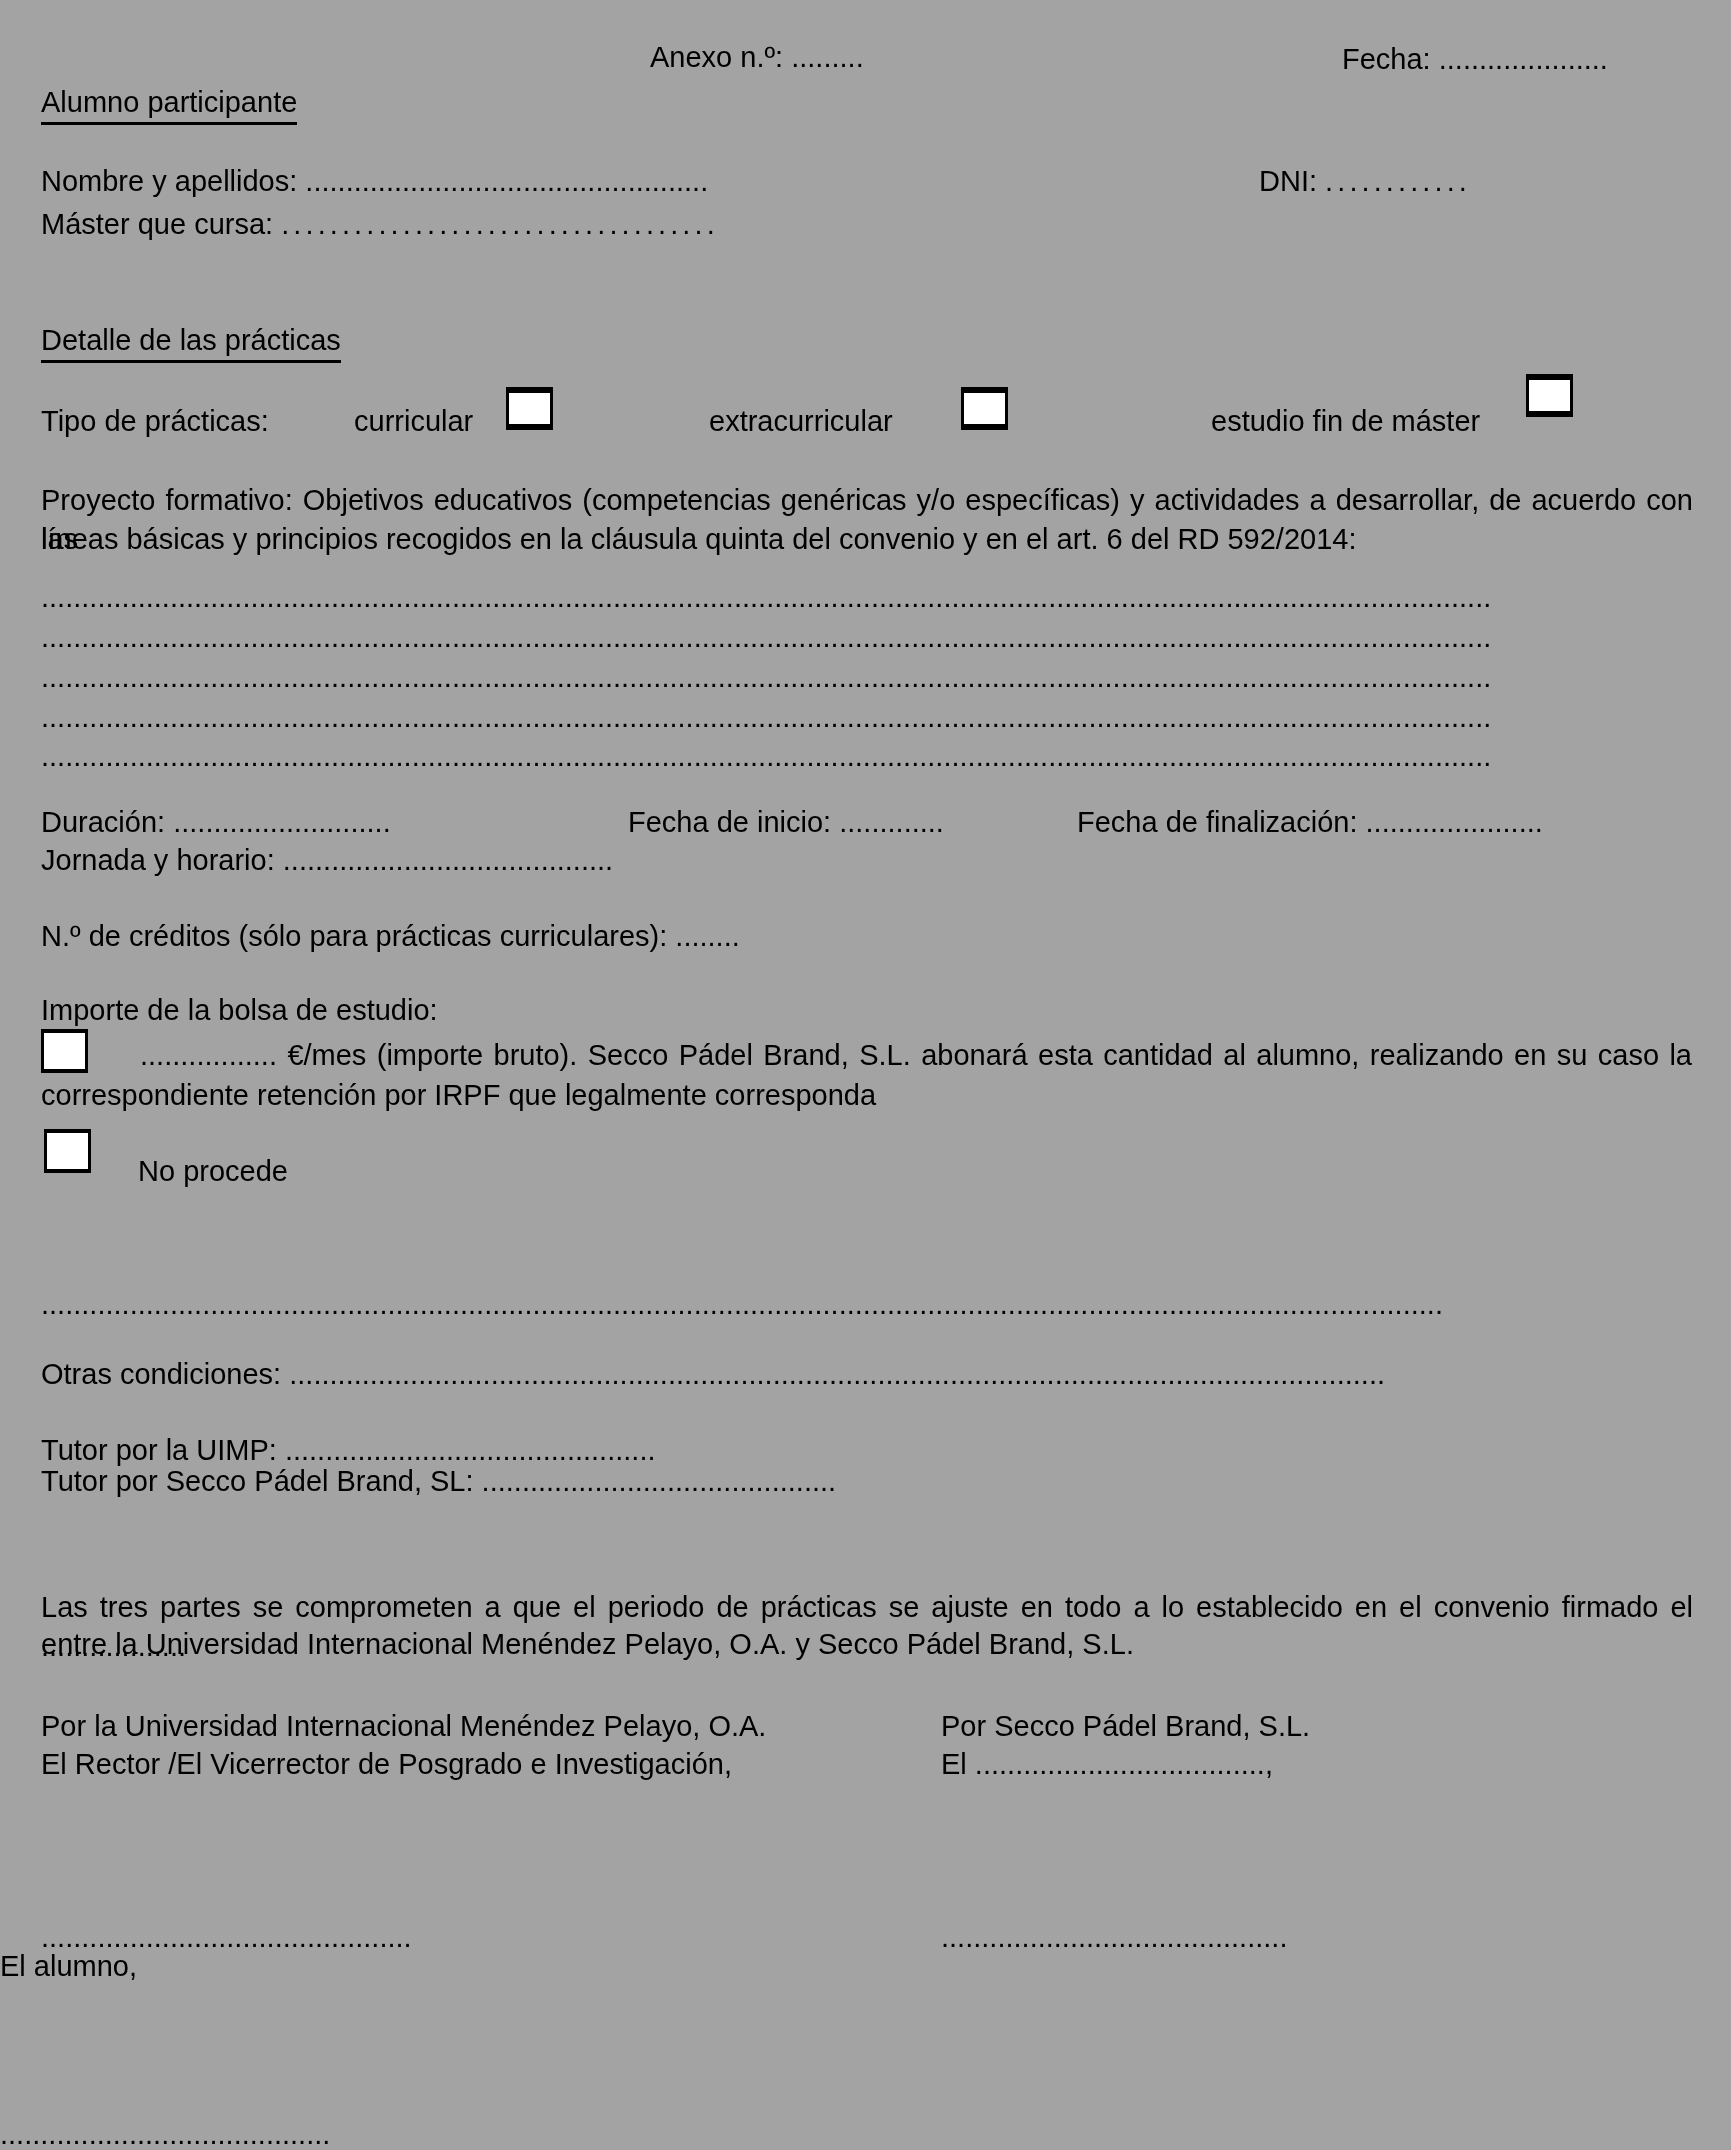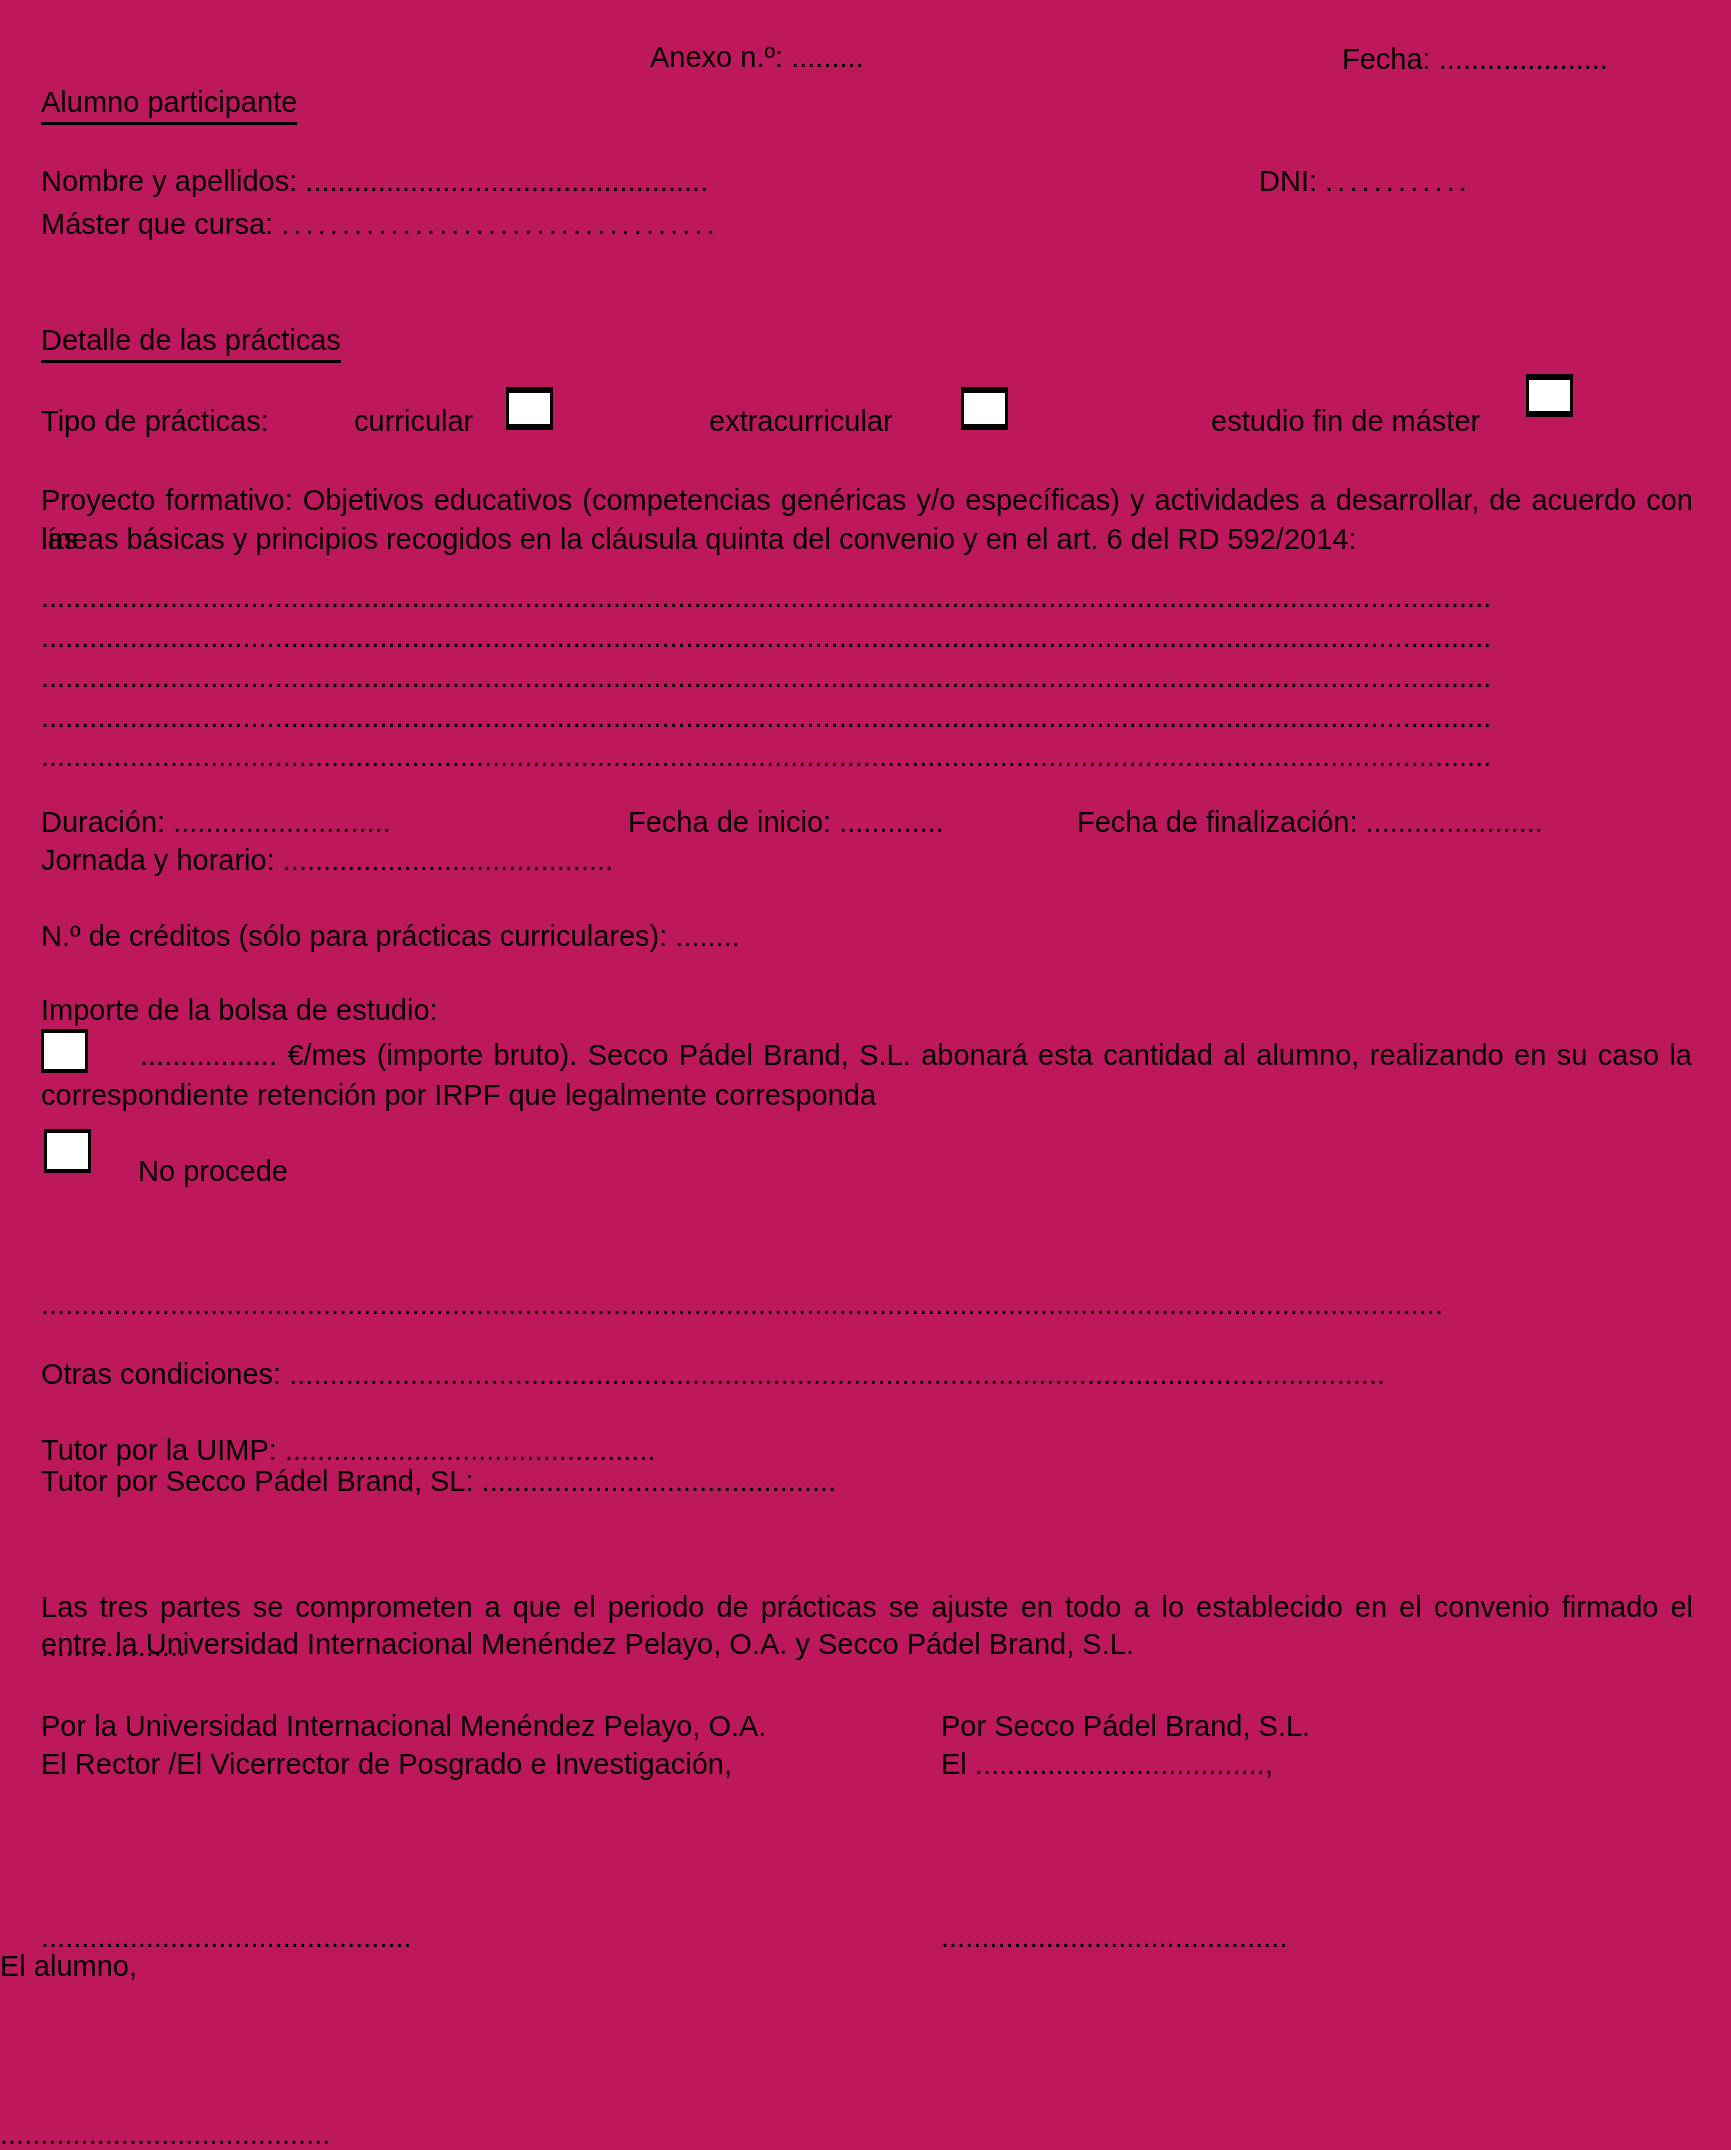--- a/index.html
+++ b/index.html
@@ -1,20 +1,20 @@
 <!DOCTYPE html>
 <html style="font-size:13.2px"><head>
 <meta charset="utf-8">
 <style>
   html,body{margin:0;padding:0;background:#ffffff;}
   .page{
     position:relative;
     width:1732px;
     height:2151px;
-    background:#be185d;
+    background:#a3a3a3;
     color:#000000;
     font-family:"Liberation Sans","DejaVu Sans",sans-serif;
     font-size:29px;
     line-height:1.35;
     overflow:hidden;
   }
   .abs{position:absolute;white-space:nowrap;}
   .para{position:absolute;width:1652px;white-space:normal;}
   .jfull{text-align:justify;text-align-last:justify;}
   .utitle{border-bottom:3.3px solid #000;padding-bottom:4.1px;margin-top:48px;}

